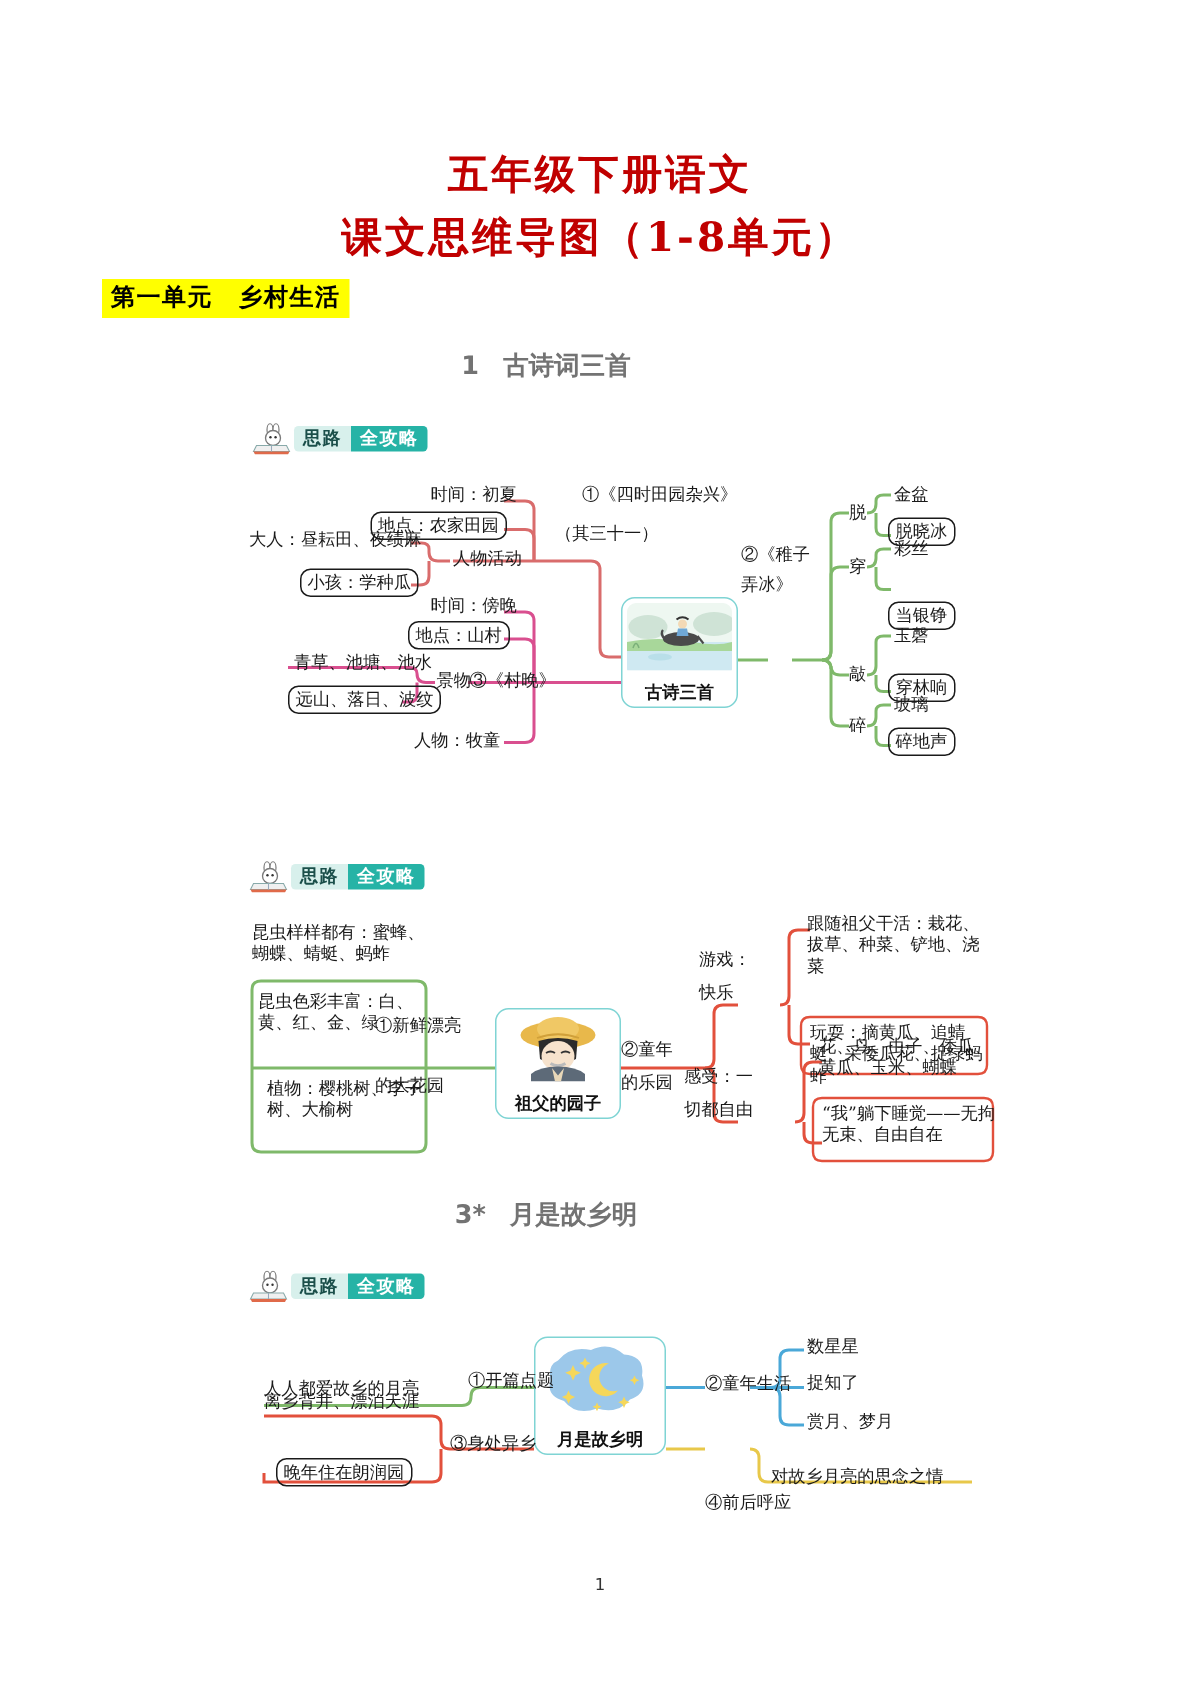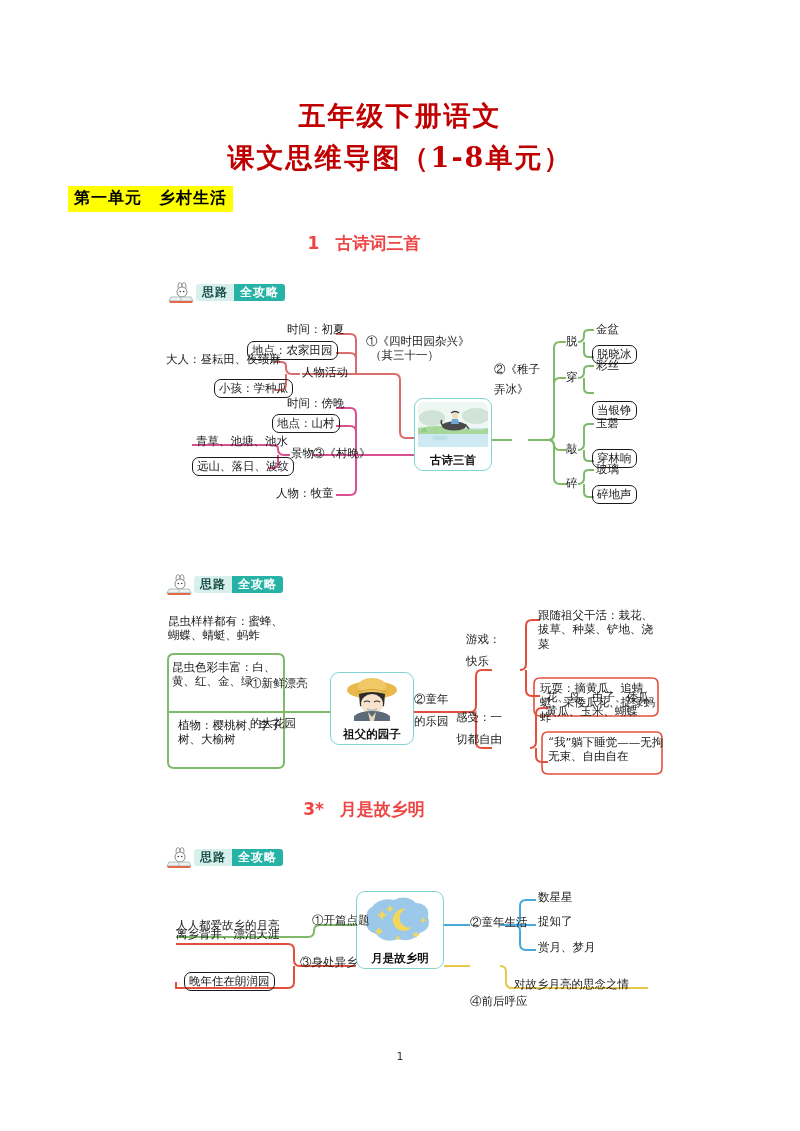--- a/index.html
+++ b/index.html
@@ -27,21 +27,21 @@
     position:absolute; left:68px; top:186px;
     background:#ffff00; color:#000;
     font-size:16px; font-weight:bold;
     padding:2px 6px 3px 6px;
     font-family:"DejaVu Sans","Liberation Sans",sans-serif;
     letter-spacing:1px;
   }
 
   .lesson-title {
     position:absolute; width:728px; left:0; text-align:center;
-    font-size:17px; font-weight:bold; color:#ef4444;
+    font-size:17px; font-weight:bold; color:#737373;
     font-family:"DejaVu Sans","Liberation Sans",sans-serif;
   }
   #lesson-1 { top:232px; }
   #lesson-2 { top:529px; }
   #lesson-3 { top:798px; }
   .lesson-title .num { margin-right:16px; }
 
   .page-number {
     position:absolute; left:0; width:800px; text-align:center;
     top:1050px; font-size:11px; color:#333;
@@ -200,30 +200,30 @@
           <circle cx="37" cy="14" r="3" fill="#f3d9b5"></circle>
           <path d="M34 17 L40 17 L41 22 L33 22 Z" fill="#6fa8d6"></path>
           <path d="M33 11 q4 -3 8 0" stroke="#333" stroke-width="1.4" fill="none"></path>
           <path d="M4 30 q2 -6 4 0" stroke="#7bb07a" stroke-width="1" fill="none"></path>
           <ellipse cx="22" cy="36" rx="8" ry="2.4" fill="#b9dfe9"></ellipse>
         </svg>
       </span>
       <span class="cap">古诗三首</span>
     </div>
 
-    <div class="mnode txt txt-m" style="left:366px; top:322px;margin-top:12px;">①《四时田园杂兴》</div>
+    <div class="mnode txt txt-m" style="left:388px; top:322px;">①《四时田园杂兴》</div>
     <div class="mnode txt txt-m" style="left:370px; top:348px;">（其三十一）</div>
 
     <div class="mnode txt txt-m" style="left:287px; top:322px;">时间：初夏</div>
     <div class="mnode txt txt-m boxed lbl-pink" style="left:247px; top:341px;">
       <span class="txt">地点：农家田园</span>
     </div>
     <div class="mnode txt txt-m" style="left:302px; top:365px;">人物活动</div>
     <div class="mnode txt txt-m" style="left:166px; top:352px;">大人：昼耘田、夜绩麻</div>
-    <div class="mnode txt txt-m boxed lbl-pink" style="left:214px; top:379px;">
+    <div class="mnode txt txt-m boxed lbl-pink" style="left:200px; top:379px;">
       <span class="txt">小孩：学种瓜</span>
     </div>
 
     <div class="mnode txt txt-m" style="left:313px; top:446px;">③《村晚》</div>
 
     <div class="mnode txt txt-m" style="left:287px; top:396px;">时间：傍晚</div>
     <div class="mnode txt txt-m boxed lbl-magenta" style="left:272px; top:414px;">
       <span class="txt">地点：山村</span>
     </div>
     <div class="mnode txt txt-m" style="left:291px; top:446px;">景物</div>

